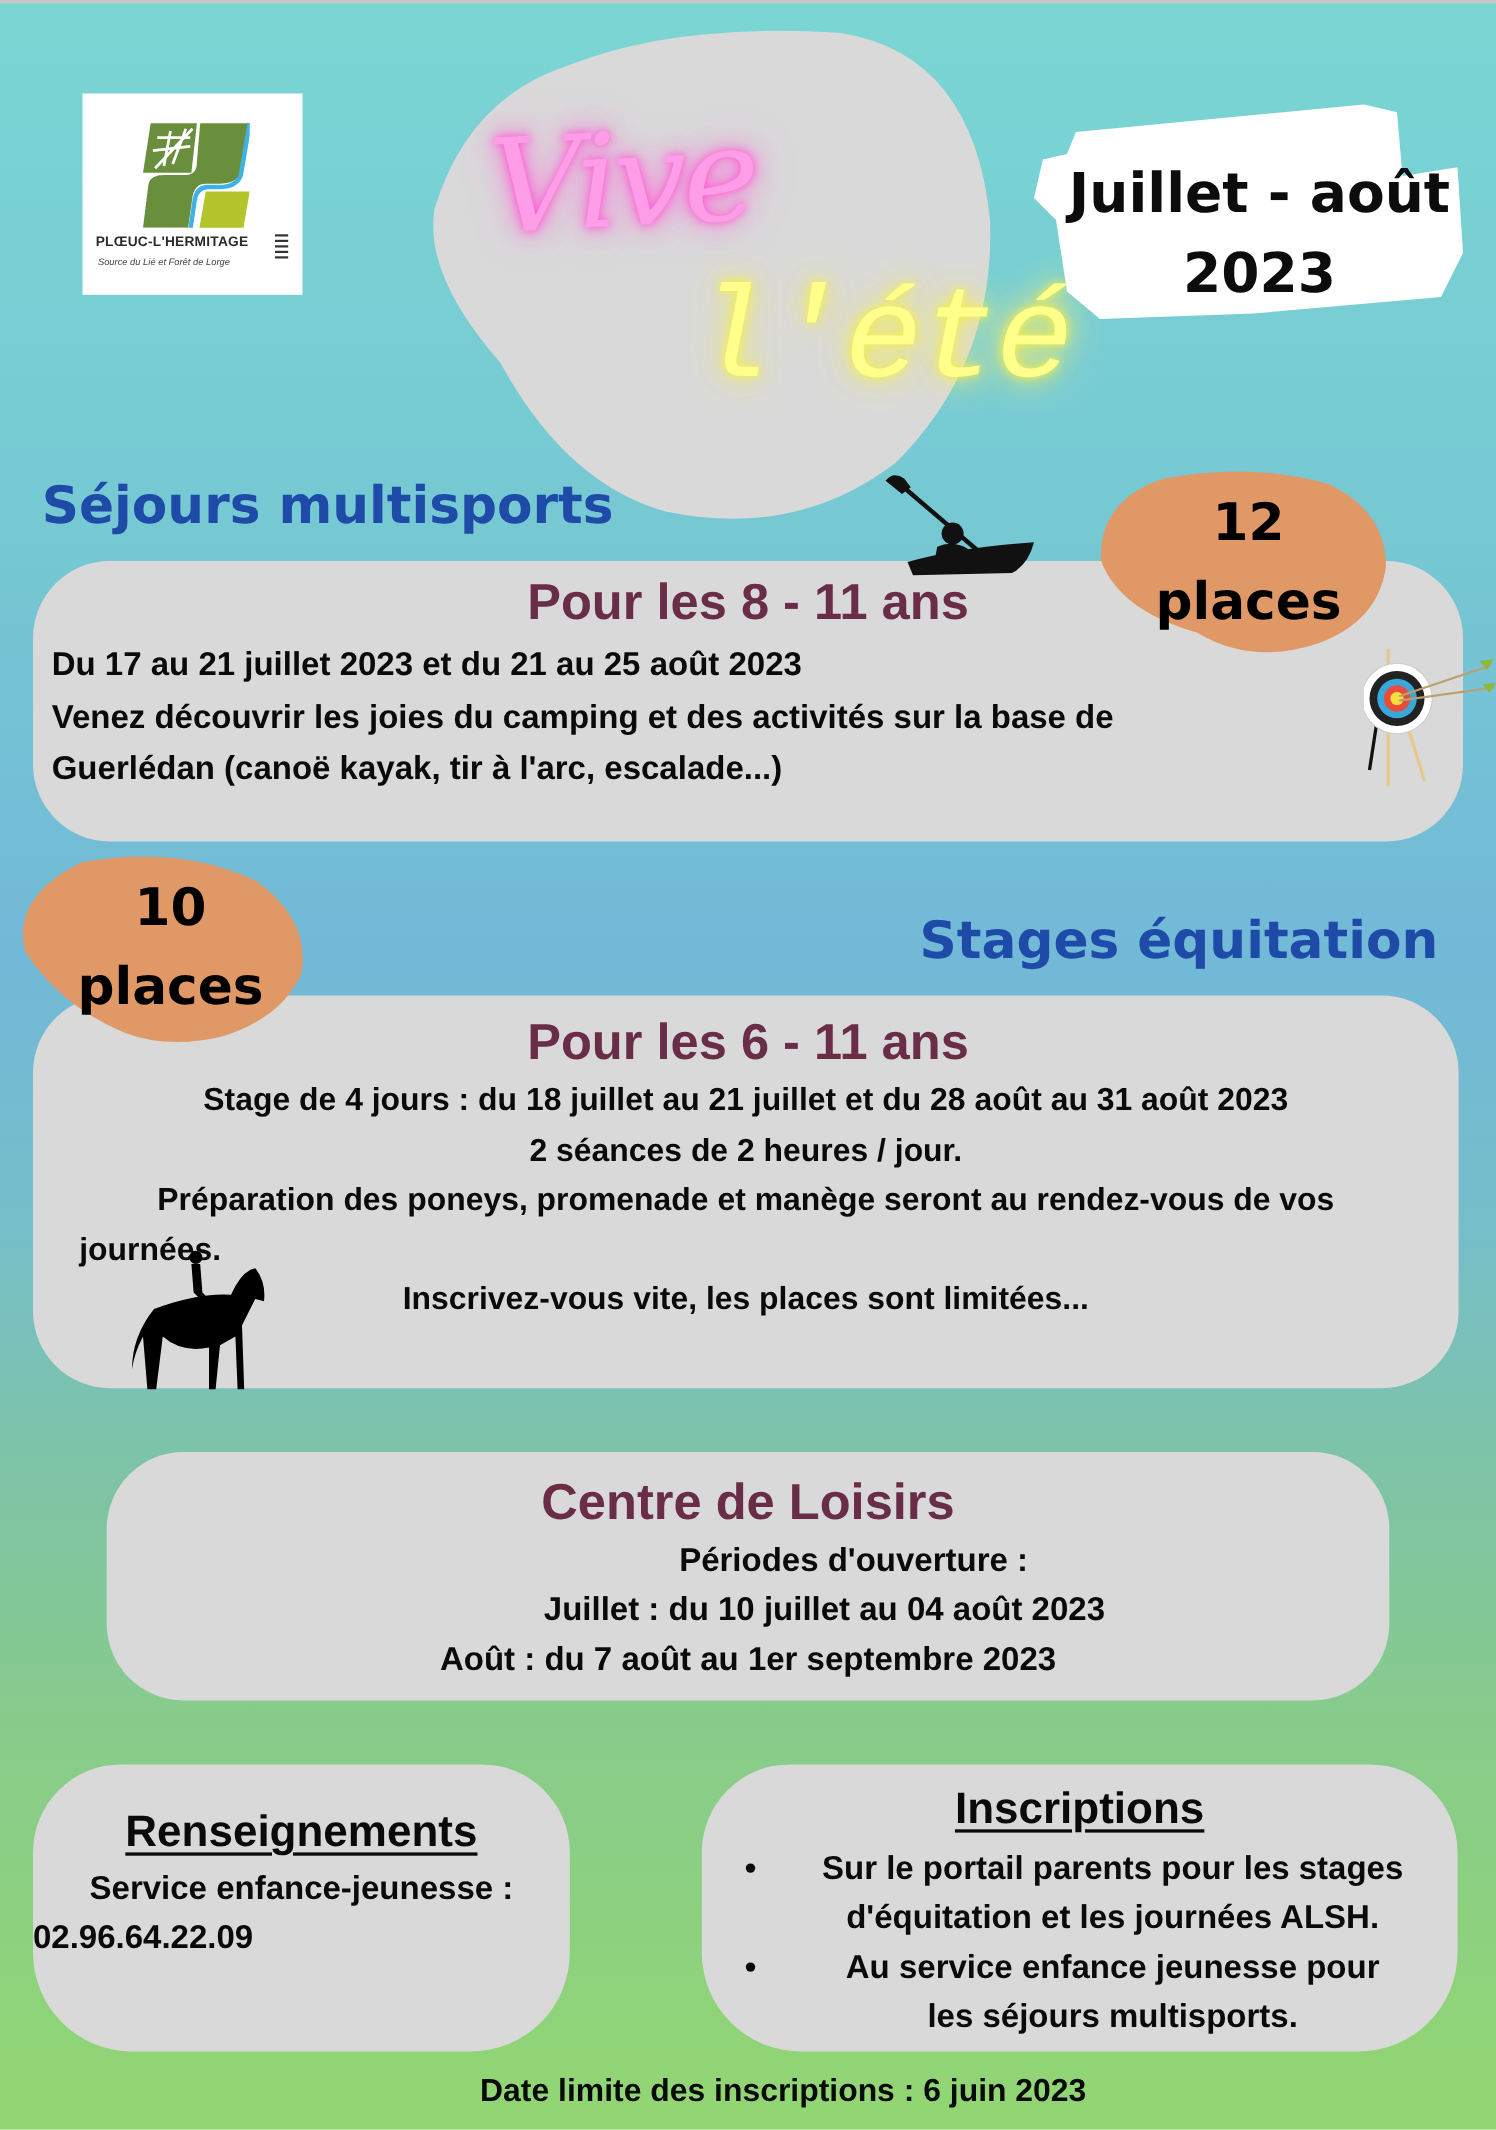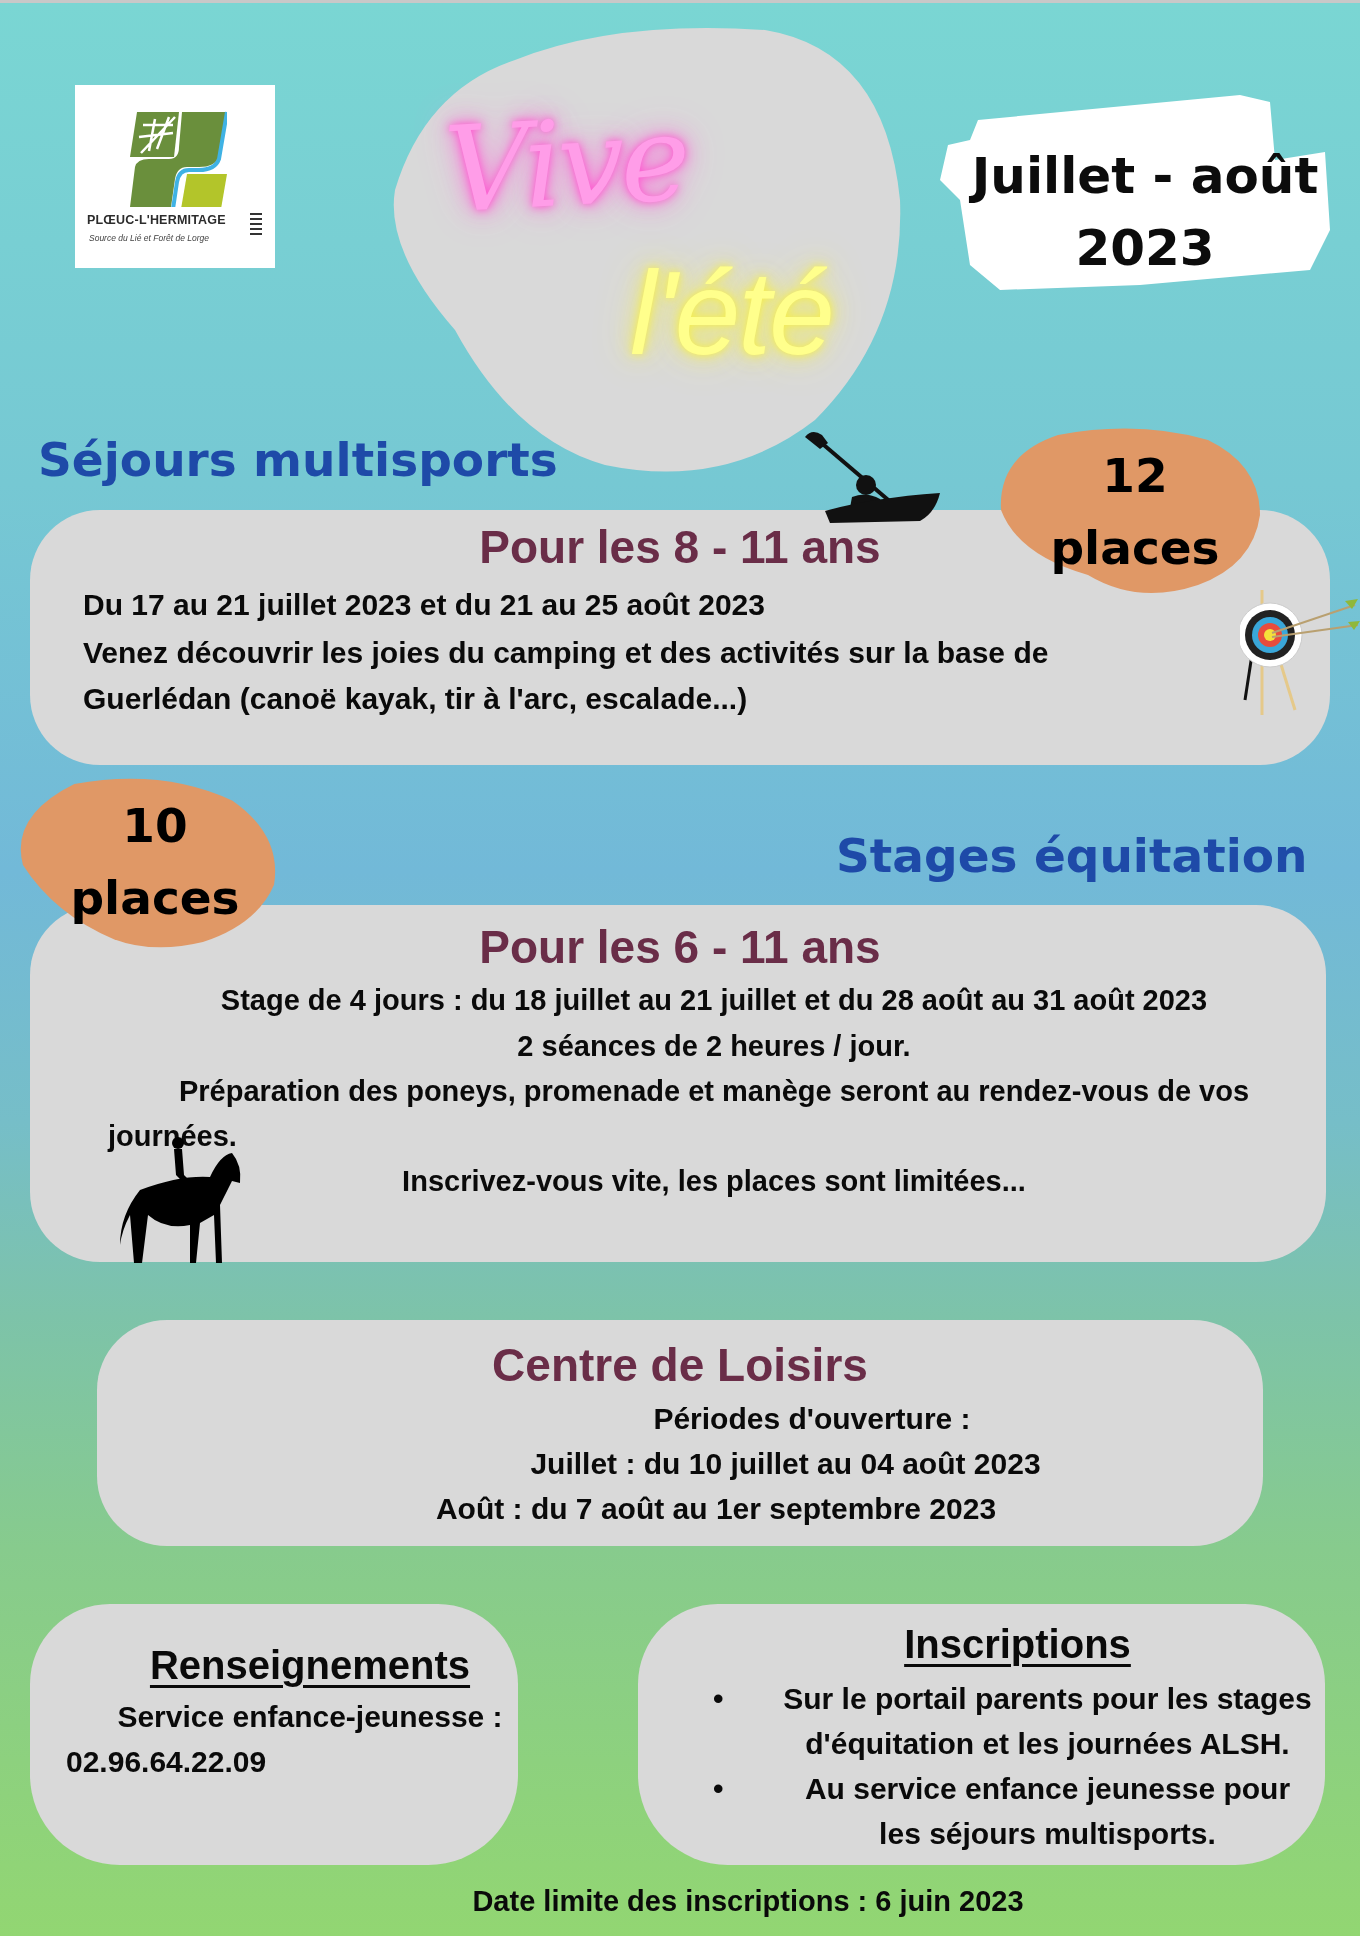--- a/index.html
+++ b/index.html
@@ -10,33 +10,33 @@
   .topline{left:0;top:0;width:1360px;height:3px;background:#c8c8c8;}
   .logo{left:75px;top:85px;width:200px;height:183px;background:#fff;}
   .logo svg{position:absolute;left:52px;top:22px;}
   .logo-name{position:absolute;left:12px;top:128px;font-size:12.5px;color:#2c2c2c;letter-spacing:0.2px;font-weight:bold;}
   .logo-sub{position:absolute;left:14px;top:148px;font-size:8.5px;font-style:italic;color:#444;}
   .logo-bars{position:absolute;left:175px;top:128px;width:12px;}
   .logo-bars span{display:block;height:2px;background:#333;margin-bottom:3px;}
   .blob{left:385px;top:20px;width:520px;height:455px;}
   .vive{left:445px;top:95px;font-family:"DejaVu Serif",serif;font-style:italic;font-size:118px;color:#ff9de8;
     text-shadow:0 0 8px #ff55d0,0 0 22px #ff66d8,0 0 40px #f3a0e0;letter-spacing:-4px;transform:rotate(-3deg);}
-  .ete{left:630px;top:245px;font-family:Liberation Sans, sans-serif;font-style:italic;font-size:118px;color:#ffff8c;
+  .ete{left:630px;top:245px;font-family:Liberation Mono, monospace;font-style:italic;font-size:118px;color:#ffff8c;
     text-shadow:0 0 8px #f6ef4a,0 0 22px #f1ec5a,0 0 40px #ecea99;letter-spacing:-2px;}
   .badge-bg{left:940px;top:90px;width:390px;height:205px;}
   .badge-text{left:960px;top:140px;width:370px;text-align:center;font-family:"DejaVu Sans",sans-serif;font-weight:bold;font-size:50px;line-height:72px;color:#0c0c0c;}
   .section-title{font-family:"DejaVu Sans",sans-serif;font-weight:bold;font-size:47px;color:#1e4aa8;}
   .card{background:#d9d9d9;}
   .card1{left:30px;top:510px;width:1300px;height:255px;border-radius:70px 70px 70px 70px;}
   .card2{left:30px;top:905px;width:1296px;height:357px;border-radius:70px;}
   .card3{left:97px;top:1320px;width:1166px;height:226px;border-radius:70px;}
   .card4{left:30px;top:1604px;width:488px;height:261px;border-radius:80px 80px 90px 90px;}
   .card5{left:638px;top:1604px;width:687px;height:261px;border-radius:80px 80px 90px 90px;}
   .heading{font-family:"Liberation Sans",sans-serif;font-weight:bold;color:#6a2d48;font-size:46px;text-align:center;}
-  .body-text{font-family:"Liberation Sans",sans-serif;font-weight:bold;color:#0a0a0a;font-size:30px;margin-left:36px;}
+  .body-text{font-family:"Liberation Sans",sans-serif;font-weight:bold;color:#0a0a0a;font-size:30px;}
   .places-blob{width:264px;height:175px;}
   .places-text{font-family:"DejaVu Sans",sans-serif;font-weight:bold;font-size:47px;line-height:72px;color:#000;text-align:center;}
   ul.insc{list-style:none;margin:0;padding:0;}
   ul.insc li{position:relative;padding-left:48px;text-align:center;}
   ul.insc li:before{content:"•";position:absolute;left:22px;top:0;}
   .underline{text-decoration:underline;text-decoration-thickness:3px;text-underline-offset:6px;}
 </style>
 </head>
 <body>
 

